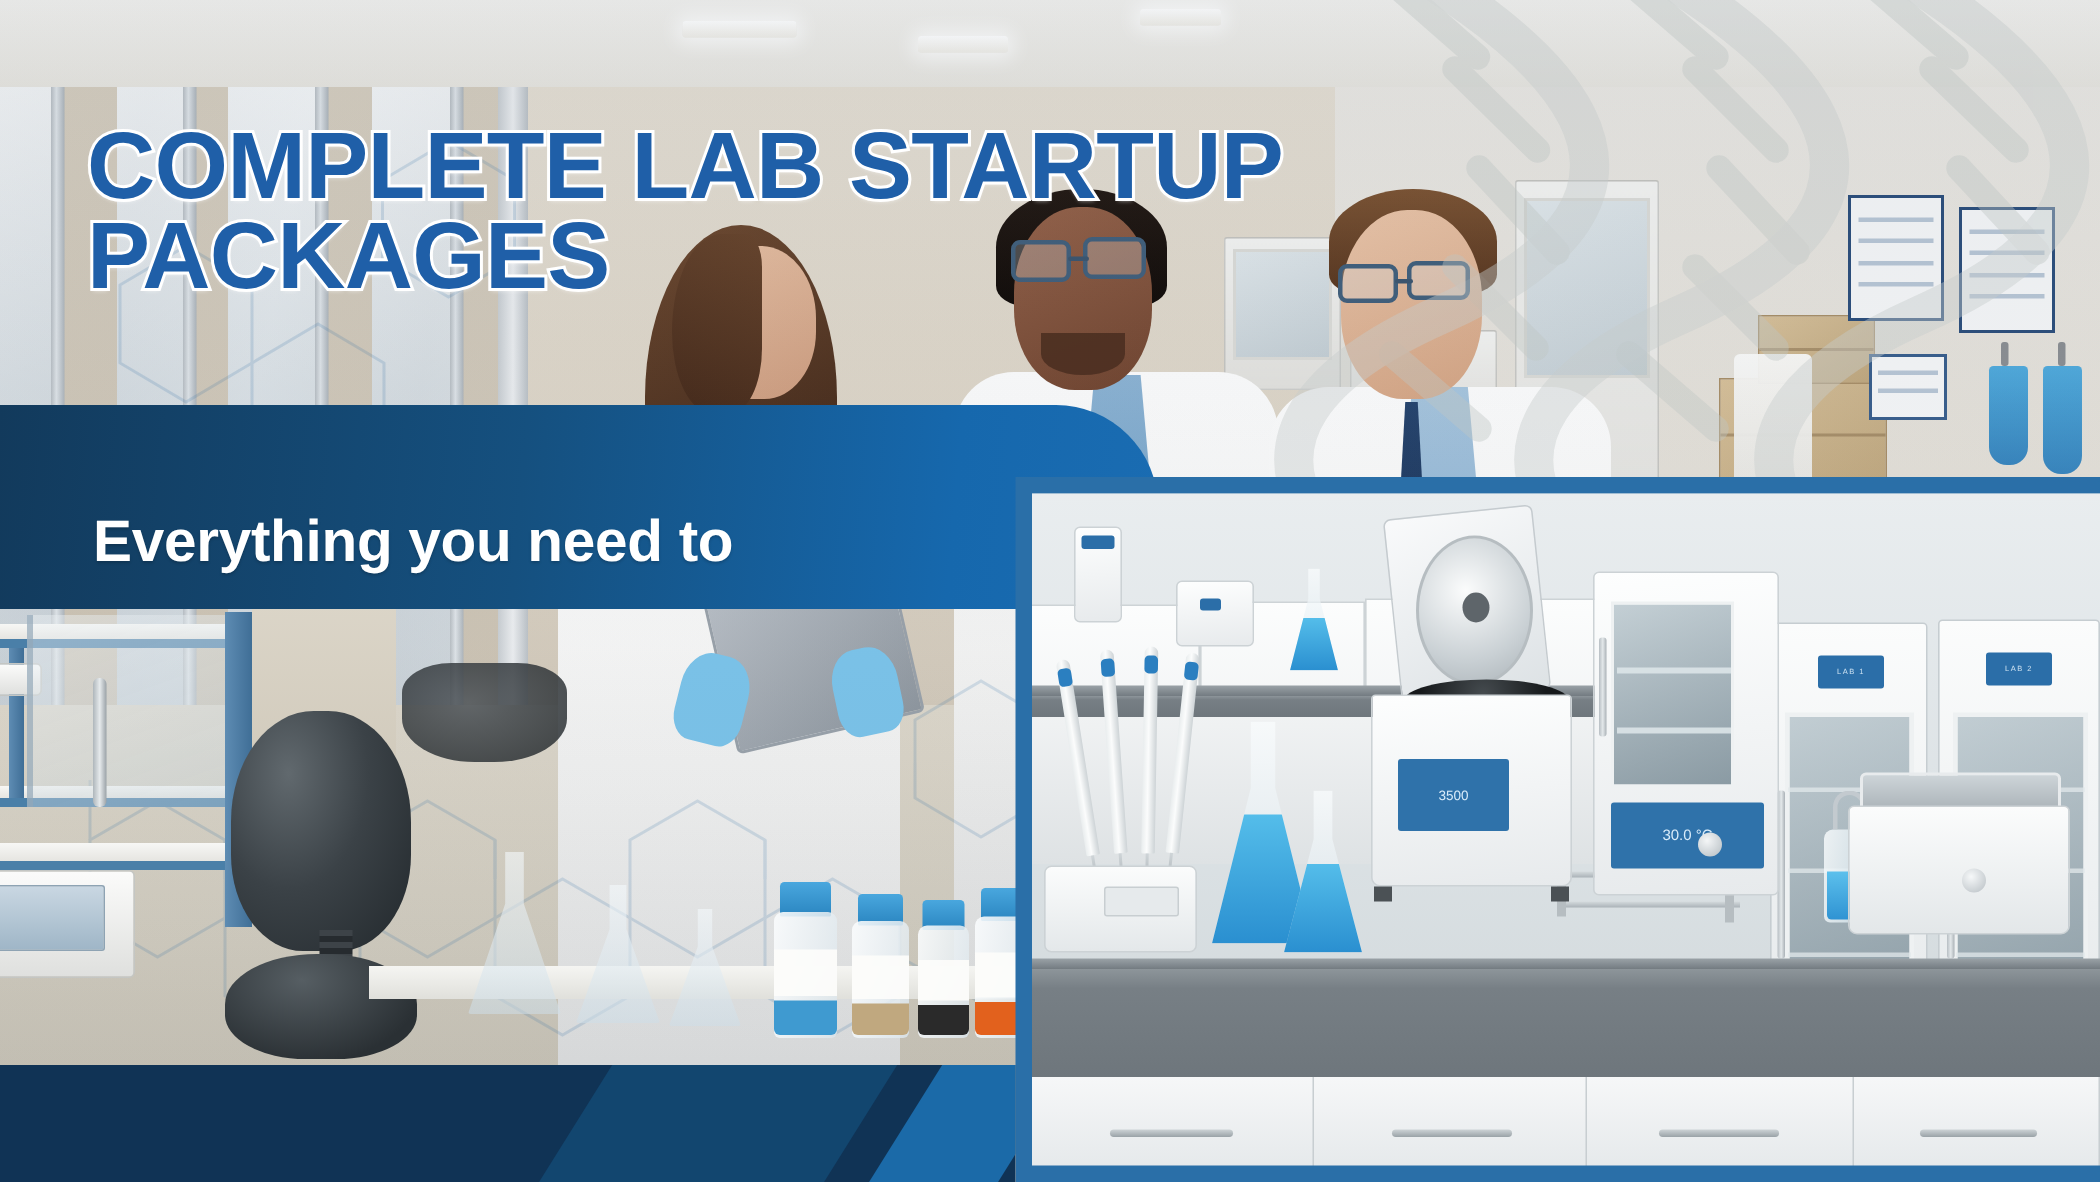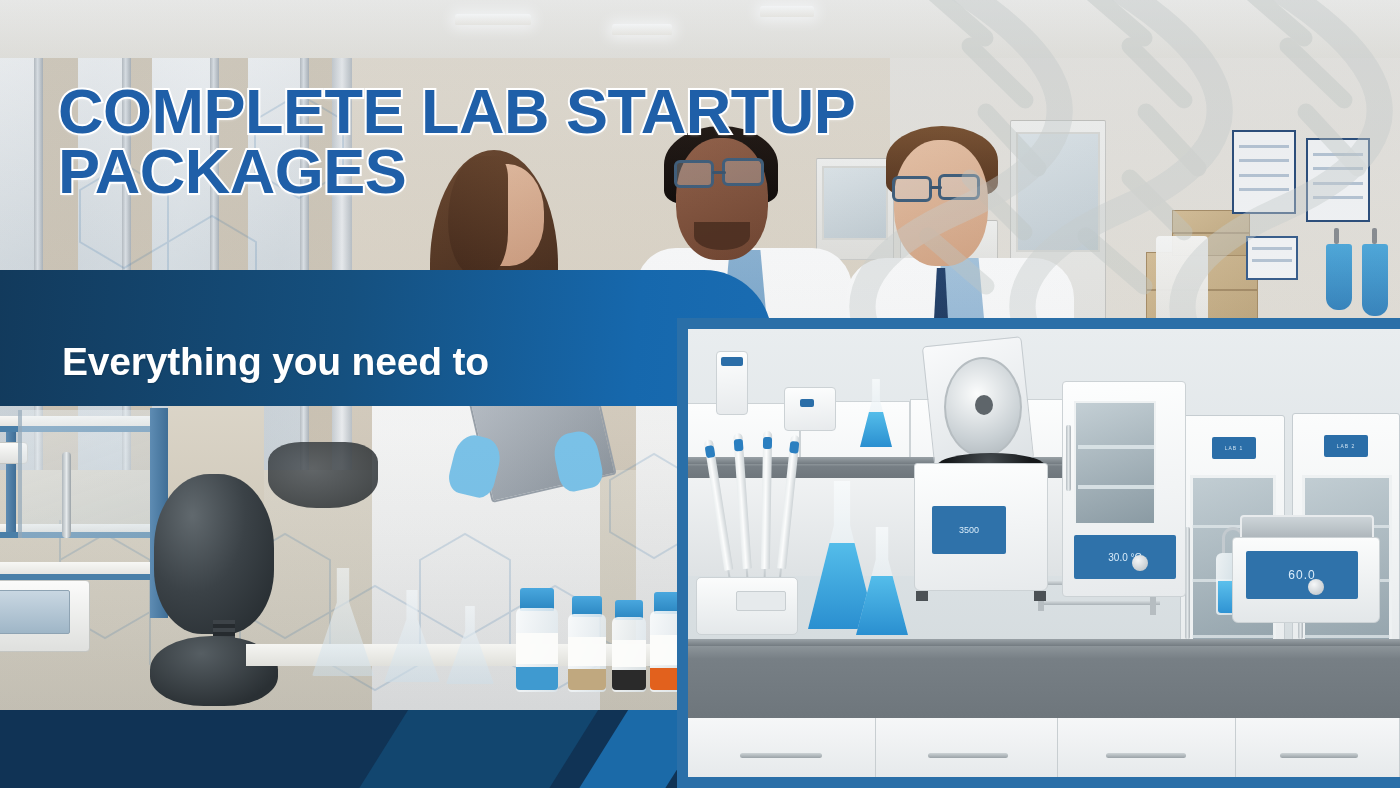--- a/index.html
+++ b/index.html
@@ -727,23 +727,20 @@
            background:radial-gradient(circle at 38% 34%,#f4f6f7,#b4bcc1);"></div>
 
       <div class="wash-bottle" style="left:528px; top:224px; width:26px; height:62px;">
         <div class="liq"></div>
       </div>
       <div style="position:absolute;left:534px;top:198px;width:22px;height:26px;border:3px solid #c3cacf;
            border-bottom:none;border-radius:11px 11px 0 0;"></div>
 
       <div class="ip-bath-tub" style="left:552px; top:186px; width:134px; height:38px;"></div>
       <div class="ip-bath" style="left:544px; top:208px; width:148px; height:86px;"></div>
-      <div class="dev-screen" style="left:558px; top:222px; width:112px; height:48px; font-size:12px; letter-spacing:1px;">
-        <span>60.0</span>
-      </div>
       <div style="position:absolute;left:620px;top:250px;width:16px;height:16px;border-radius:50%;
            background:radial-gradient(circle at 38% 34%,#f6f8f9,#b7bec3);"></div>
 
       <div class="ip-drawers" style="top:389px; height:70px;"></div>
       <div class="ip-drawer" style="left:0px;   width:188px; top:389px; height:70px;"></div>
       <div class="ip-drawer" style="left:188px; width:182px; top:389px; height:70px;"></div>
       <div class="ip-drawer" style="left:370px; width:178px; top:389px; height:70px;"></div>
       <div class="ip-drawer" style="left:548px; width:164px; top:389px; height:70px;"></div>
       <div class="ip-drawer-handle" style="left:52px;  top:424px; width:82px;"></div>
       <div class="ip-drawer-handle" style="left:240px; top:424px; width:80px;"></div>

